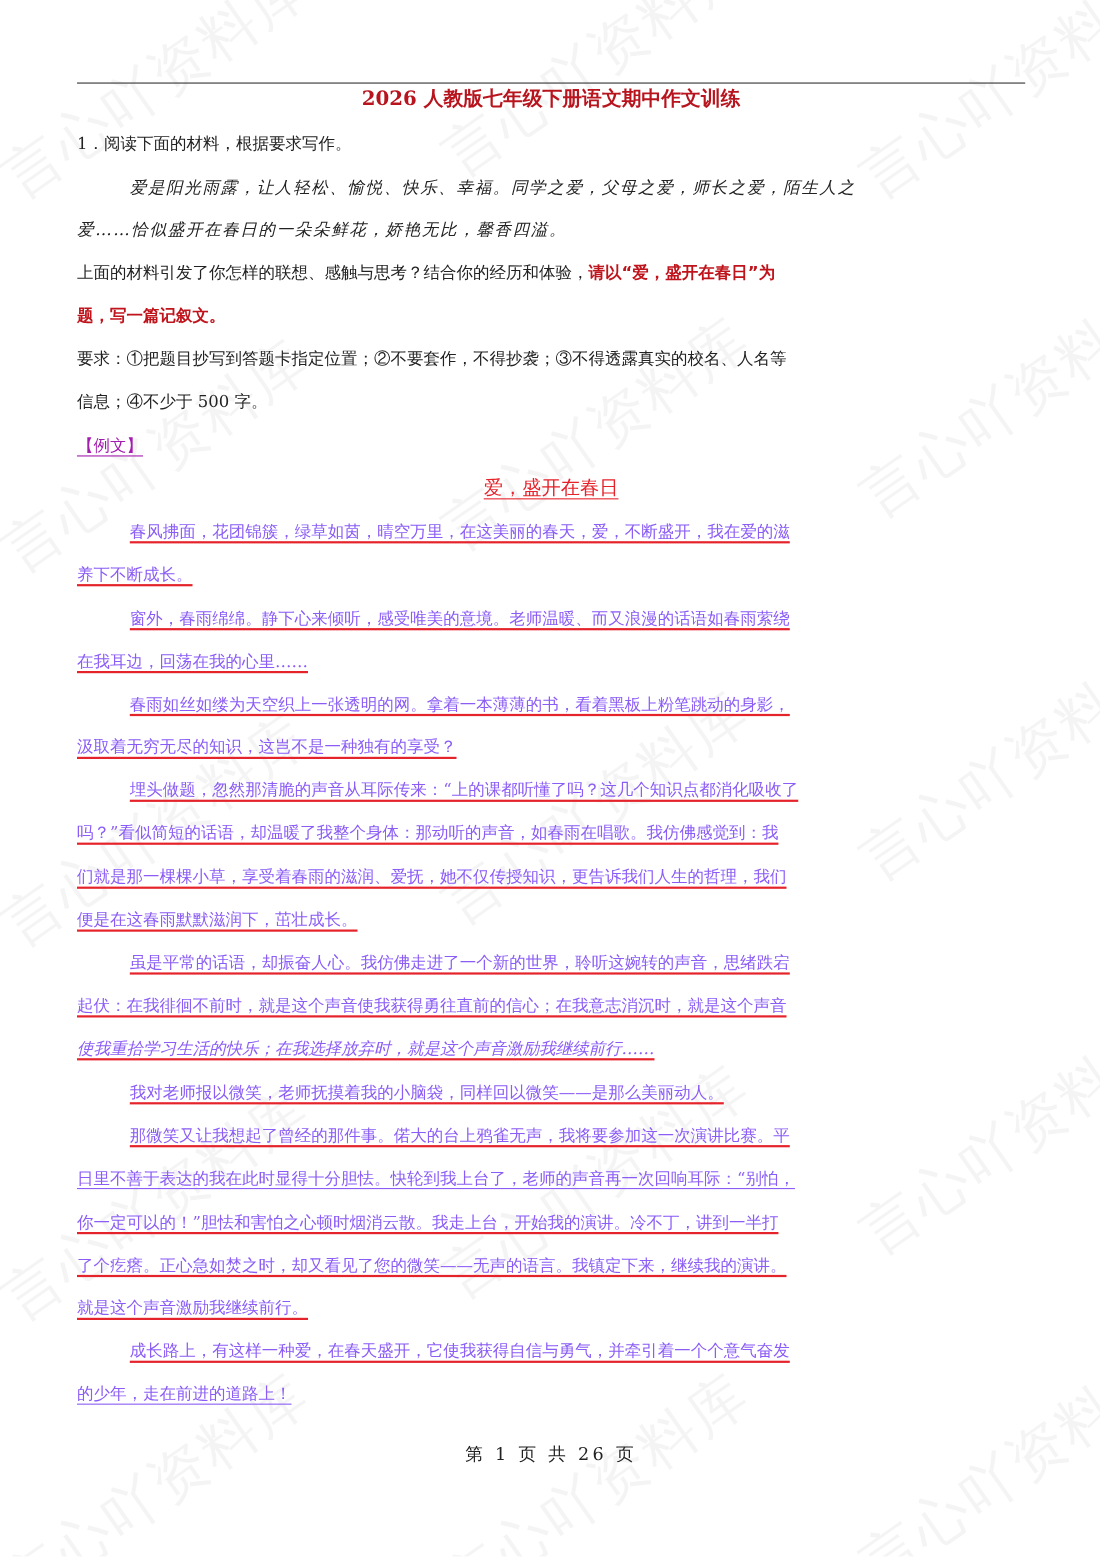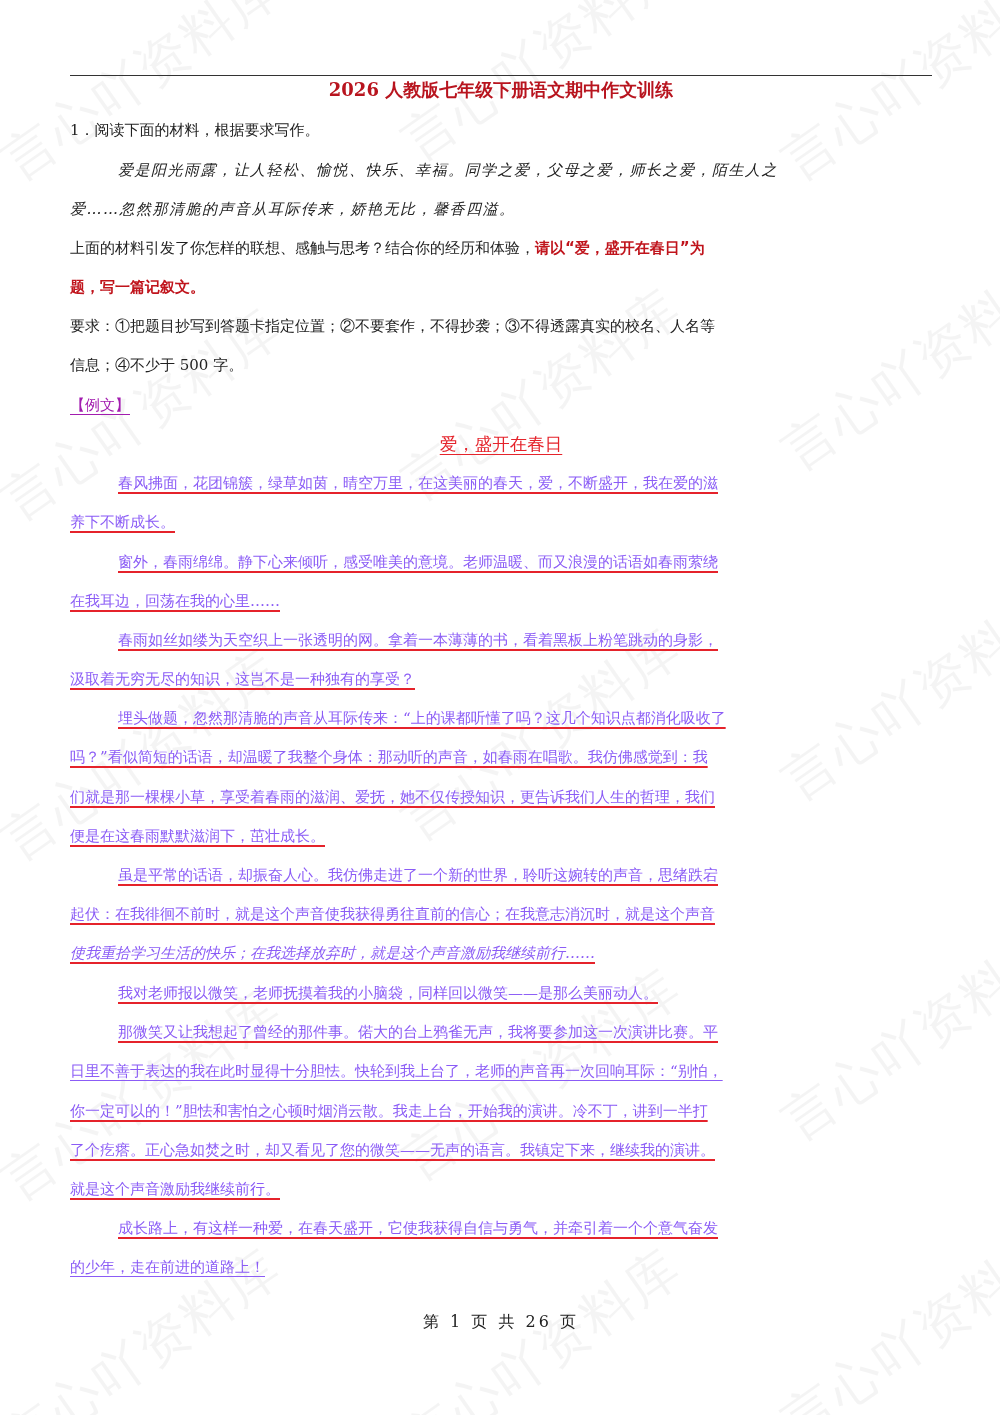--- a/index.html
+++ b/index.html
@@ -123,21 +123,21 @@
   <div class="wm" style="left:380px; top:1320px;">言心吖资料库</div>
   <div class="wm" style="left:760px; top:1300px;">言心吖资料库</div>
 </div>
 
 <div class="page">
   <div class="header-rule"></div>
   <div class="doc-title">2026 人教版七年级下册语文期中作文训练</div>
 
   <div class="line black" style="top:118px;">1．阅读下面的材料，根据要求写作。</div>
   <div class="line black kai indent" style="top:158px;">爱是阳光雨露，让人轻松、愉悦、快乐、幸福。同学之爱，父母之爱，师长之爱，陌生人之</div>
-  <div class="line black kai" style="top:197px;">爱……忽然那清脆的声音从耳际传来，娇艳无比，馨香四溢。</div>
+  <div class="line black kai" style="top:197px;">爱……恰似盛开在春日的一朵朵鲜花，娇艳无比，馨香四溢。</div>
 
   <div class="line black" style="top:236px;">
     <span>上面的材料引发了你怎样的联想、感触与思考？结合你的经历和体验，</span><span class="red-bold">请以“爱，盛开在春日”为</span>
   </div>
   <div class="line red-bold" style="top:275px;">题，写一篇记叙文。</div>
 
   <div class="line black" style="top:314px;">要求：①把题目抄写到答题卡指定位置；②不要套作，不得抄袭；③不得透露真实的校名、人名等</div>
   <div class="line black" style="top:353px;">信息；④不少于 500 字。</div>
 
   <div class="line sample-tag" style="top:393px;">【例文】</div>

